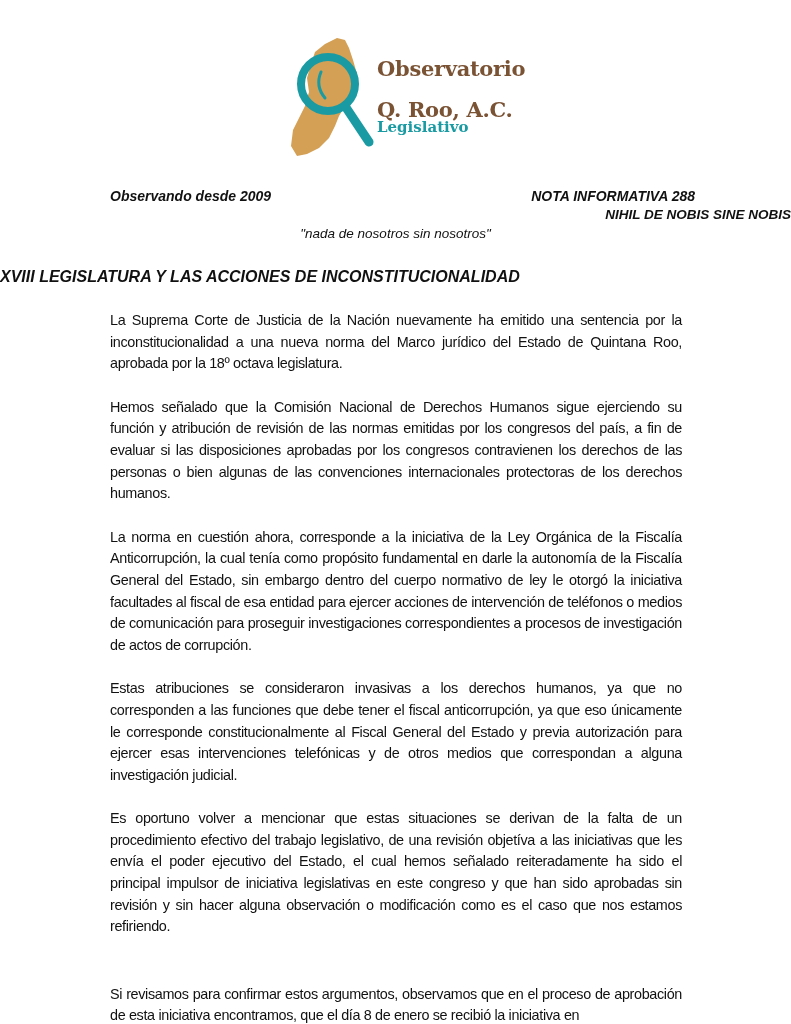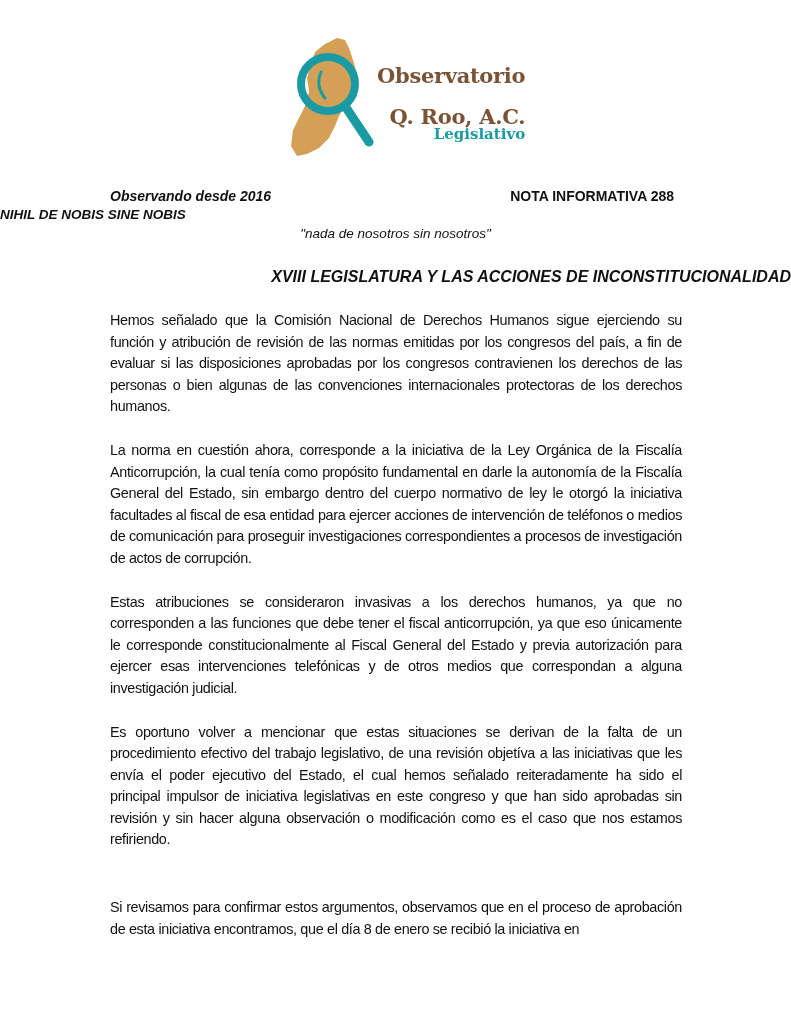--- a/index.html
+++ b/index.html
@@ -23,24 +23,24 @@
       height: 130px;
     }
     .logo svg.mark {
       position: absolute;
       left: 0;
       top: 0;
     }
     .logo-text {
       position: absolute;
       left: 92px;
-      top: 35px;
+      top: 28px;
       font-family: "DejaVu Serif", "Liberation Serif", serif;
       font-weight: bold;
-      text-align: right;
+      text-align: left;
       line-height: 1;
     }
     .logo-line1, .logo-line2 {
       color: #7a5234;
       font-size: 21px;
       letter-spacing: -0.3px;
       display: block;
     }
     .logo-line2 { margin-top: 20px; }
     .logo-line3 {
@@ -51,50 +51,51 @@
     .header-left {
       position: absolute;
       left: 110px;
       top: 188px;
       font-size: 14px;
       font-weight: bold;
       font-style: italic;
     }
     .header-right {
       position: absolute;
-      right: 117px;
+      right: 96px;
       top: 188px;
       font-size: 14px;
       font-weight: bold;
+      font-style: italic;
     }
     .motto {
       position: absolute;
       left: 0;
       width: 791px;
       top: 207px;
-      text-align: left;
+      text-align: right;
       font-size: 13.5px;
       font-weight: bold;
       font-style: italic;
     }
     .motto-translation {
       position: absolute;
       left: 0;
       width: 791px;
       top: 226px;
       text-align: center;
       font-size: 13.5px;
       font-style: italic;
     }
     .title {
       position: absolute;
       left: 0;
       width: 791px;
       top: 268px;
-      text-align: right;
+      text-align: left;
       font-size: 16px;
       font-weight: bold;
       font-style: italic;
     }
     .content {
       position: absolute;
       left: 110px;
       top: 310px;
       width: 572px;
     }
@@ -119,26 +120,27 @@
     <path d="M36 42 Q30 56 40 68" fill="none" stroke="#1a9ba3" stroke-width="3" stroke-linecap="round"></path>
     <line x1="60" y1="76" x2="84" y2="112" stroke="#1a9ba3" stroke-width="9" stroke-linecap="round"></line>
   </svg>
   <div class="logo-text">
     <span class="logo-line1">Observatorio</span>
     <span class="logo-line2">Q. Roo, A.C.</span>
     <span class="logo-line3">Legislativo</span>
   </div>
 </div>
 
-<div class="header-left">Observando desde 2016</div>
+<div class="header-left">Observando desde 2009</div>
 <div class="header-right">NOTA INFORMATIVA 288</div>
 <div class="motto">NIHIL DE NOBIS SINE NOBIS</div>
 <div class="motto-translation">"nada de nosotros sin nosotros"</div>
 
 <div class="title">XVIII LEGISLATURA Y LAS ACCIONES DE  INCONSTITUCIONALIDAD</div>
 
 <div class="content">
+  <p>La Suprema Corte de Justicia de la Nación nuevamente ha emitido una sentencia por la inconstitucionalidad a una nueva norma del Marco jurídico del Estado de Quintana Roo, aprobada por la 18º octava legislatura.</p>
   <p>Hemos señalado que la Comisión Nacional de Derechos Humanos sigue ejerciendo su función y atribución de revisión de las normas emitidas por los congresos del país, a fin de evaluar si las disposiciones aprobadas por los congresos contravienen los derechos de las personas o bien algunas de las convenciones internacionales protectoras de los derechos humanos.</p>
   <p>La norma en cuestión  ahora, corresponde a la iniciativa de la Ley Orgánica de la Fiscalía Anticorrupción, la cual tenía como propósito fundamental en darle la autonomía de la Fiscalía General del Estado, sin embargo dentro del cuerpo normativo de ley le otorgó la iniciativa facultades al fiscal de esa entidad para ejercer acciones de intervención de teléfonos o medios de comunicación para proseguir investigaciones correspondientes a procesos de investigación de actos de corrupción.</p>
   <p>Estas atribuciones se consideraron invasivas a los derechos humanos, ya que no corresponden a las funciones que debe tener el fiscal anticorrupción, ya que eso únicamente le corresponde constitucionalmente al Fiscal General del Estado y previa autorización para ejercer esas intervenciones telefónicas y de otros medios que correspondan a alguna investigación judicial.</p>
   <p>Es oportuno volver a mencionar que estas situaciones se derivan de la falta de un procedimiento efectivo del trabajo legislativo, de una revisión  objetíva a las iniciativas que les envía el poder ejecutivo del Estado, el cual hemos señalado reiteradamente  ha sido el principal impulsor de iniciativa legislativas en este congreso y que han sido aprobadas sin revisión y sin hacer alguna observación o modificación como es el caso que nos estamos refiriendo.</p>
   <p class="gap-before">Si revisamos para confirmar estos argumentos, observamos que en el proceso de aprobación de esta iniciativa encontramos, que el día 8 de enero se recibió la iniciativa en</p>
 </div>
 
 </body></html>

